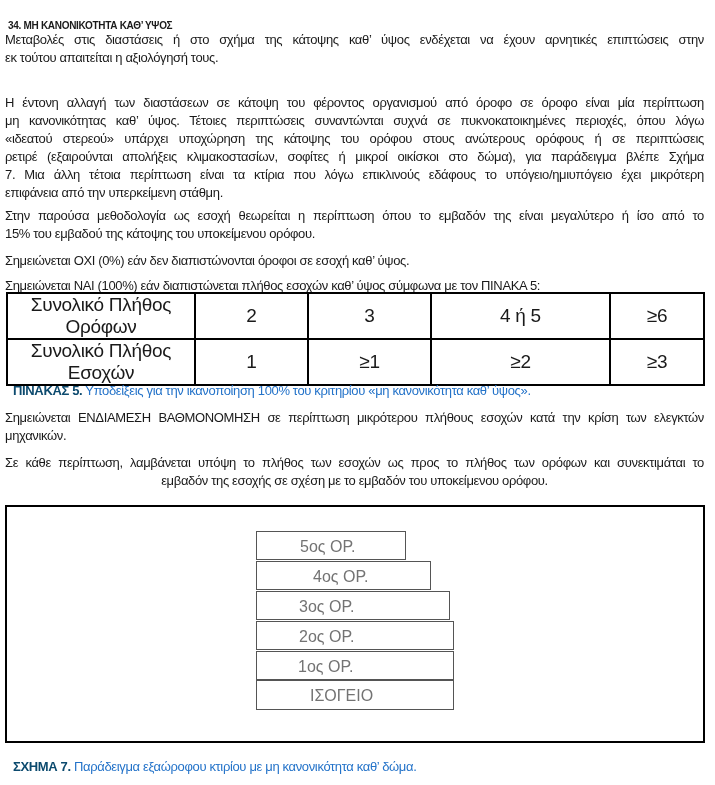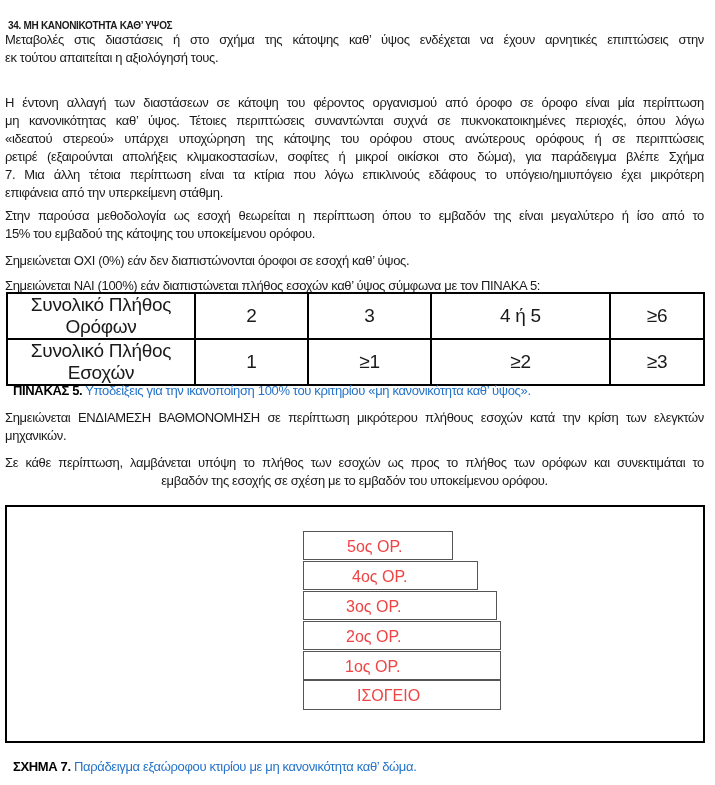--- a/index.html
+++ b/index.html
@@ -26,30 +26,30 @@
     border-collapse: collapse; table-layout: fixed;
     font-size: 19px; letter-spacing: -0.3px;
   }
   table.t5 td {
     border: 2px solid #000; height: 31px; text-align: center; padding: 0;
   }
   .caption {
     position: absolute; left: 13px; font-size: 13px; letter-spacing: -0.35px;
     color: #2473c9; white-space: nowrap;
   }
-  .caption b { font-weight: bold; color: #000000; text-align: center; }
+  .caption b { font-weight: bold; color: #0c4a6e; text-align: center; }
 
   .frame {
     position: absolute; left: 5px; top: 505px; width: 696px; height: 234px;
     border: 2px solid #000;
   }
   .floor {
     position: absolute; left: 256px; height: 29px;
     border: 1px solid #555; background: #fff; box-sizing: border-box;
-    font-size: 16px; color: #ef4444; line-height: 29px; margin-left: 47px;
+    font-size: 16px; color: #737373; line-height: 29px;
   }
   .floor span { position: absolute; top: 0; white-space: nowrap; }
 </style>
 </head>
 <body>
 
 <div class="heading">34. ΜΗ ΚΑΝΟΝΙΚΟΤΗΤΑ ΚΑΘ’ ΥΨΟΣ</div>
 
 <div class="para" style="top:31px;">
   <div class="line j" style="white-space: normal;">Μεταβολές στις διαστάσεις ή στο σχήμα της κάτοψης καθ’ ύψος ενδέχεται να έχουν αρνητικές επιπτώσεις στην</div>
@@ -117,21 +117,21 @@
   <div class="line j" style="white-space: normal;">Σε κάθε περίπτωση, λαμβάνεται υπόψη το πλήθος των εσοχών ως προς το πλήθος των ορόφων και συνεκτιμάται το</div>
   <div class="line l" style="white-space: nowrap; text-align: center;">εμβαδόν της εσοχής σε σχέση με το εμβαδόν του υποκείμενου ορόφου.</div>
 </div>
 
 <div class="frame"></div>
 
 <div class="floor" style="top:531px; width:150px;">
   <span style="left:43px;">5ος ΟΡ.</span>
 </div>
 <div class="floor" style="top:561px; width:175px;">
-  <span style="left:48px;">4ος ΟΡ.</span>
+  <span style="left:56px;">4ος ΟΡ.</span>
 </div>
 <div class="floor" style="top:591px; width:194px;">
   <span style="left:42px;">3ος ΟΡ.</span>
 </div>
 <div class="floor" style="top:621px; width:198px;">
   <span style="left:42px;">2ος ΟΡ.</span>
 </div>
 <div class="floor" style="top:651px; width:198px;">
   <span style="left:41px;">1ος ΟΡ.</span>
 </div>

